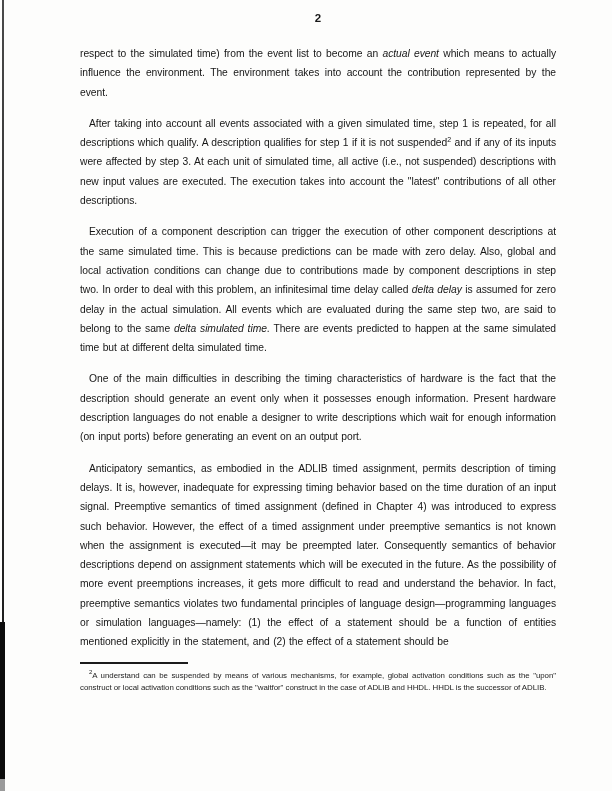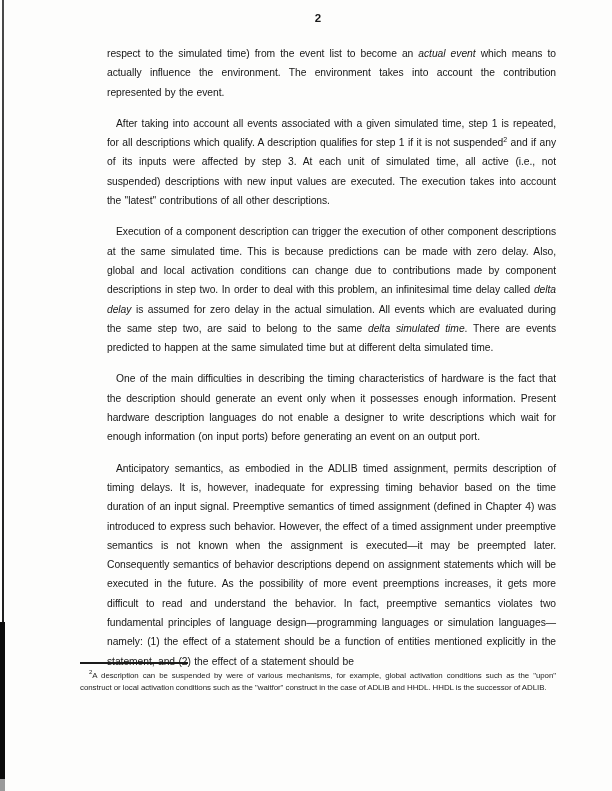--- a/index.html
+++ b/index.html
@@ -50,21 +50,21 @@
     top: 44px;
     left: 80px;
     width: 476px;
     font-size: 10.3px;
     line-height: 19.3px;
     text-align: justify;
     letter-spacing: -0.05px;
     word-spacing: 0.6px;
     color: #161616;
   }
-  .body-text p { margin-bottom: 12px; margin-left: 27px; }
+  .body-text p { margin-bottom: 12px; }
   .body-text p.indent { text-indent: 9px; }
   .body-text sup {
     font-size: 7px;
     line-height: 0;
     vertical-align: super;
   }
   .footnote-rule {
     position: absolute;
     left: 80px;
     top: 662px;
@@ -104,15 +104,15 @@
   <main class="body-text">
     <p><span>respect to the simulated time) from the event list to become an </span><i>actual event</i><span> which means to actually influence the environment. The environment takes into account the contribution represented by the event.</span></p>
     <p class="indent"><span>After taking into account all events associated with a given simulated time, step 1 is repeated, for all descriptions which qualify. A description qualifies for step 1 if it is not suspended</span><sup>2</sup><span> and if any of its inputs were affected by step 3.  At each unit of simulated time, all active (i.e., not suspended) descriptions with new input values are executed. The execution takes into account the "latest" contributions of all other descriptions.</span></p>
     <p class="indent"><span>Execution of a component description can trigger the execution of other component descriptions at the same simulated time.  This is because predictions can be made with zero delay. Also, global and local activation conditions can change due to contributions made by component descriptions in step two. In order to deal with this problem, an infinitesimal time delay called </span><i>delta delay</i><span> is assumed for zero delay in the actual simulation.  All events which are evaluated during the same step two, are said to belong to the same </span><i>delta simulated time</i><span>.  There are events predicted to happen at the same simulated time but at different delta simulated time.</span></p>
     <p class="indent"><span>One of the main difficulties in describing the timing characteristics of hardware is the fact that the description should generate an event only when it possesses enough information. Present hardware description languages do not enable a designer to write descriptions which wait for enough information (on input ports) before generating an event on an output port.</span></p>
     <p class="indent"><span>Anticipatory semantics, as embodied in the ADLIB timed assignment, permits description of timing delays. It is, however, inadequate for expressing timing behavior based on the time duration of an input signal.  Preemptive semantics of timed assignment (defined in Chapter 4) was introduced to express such behavior. However, the effect of a timed assignment under preemptive semantics is not known when the assignment is executed—it may be preempted later.  Consequently semantics of behavior descriptions depend on assignment statements which will be executed in the future. As the possibility of more event preemptions increases, it gets more difficult to read and understand the behavior. In fact, preemptive semantics violates two fundamental principles of language design—programming languages or simulation languages—namely:  (1) the effect of a statement should be a function of entities mentioned explicitly in the statement, and (2) the effect of a statement should be</span></p>
   </main>
 
   <div class="footnote-rule"></div>
 
-  <p class="footnote"><sup>2</sup><span>A description can be suspended by were of various mechanisms, for example, global activation conditions such as the "upon" construct or local activation conditions such as the "waitfor" construct in the case of ADLIB and HHDL. HHDL is the successor of ADLIB.</span></p>
+  <p class="footnote"><sup>2</sup><span>A understand can be suspended by means of various mechanisms, for example, global activation conditions such as the "upon" construct or local activation conditions such as the "waitfor" construct in the case of ADLIB and HHDL. HHDL is the successor of ADLIB.</span></p>
 
 </div>
 
 </body></html>

